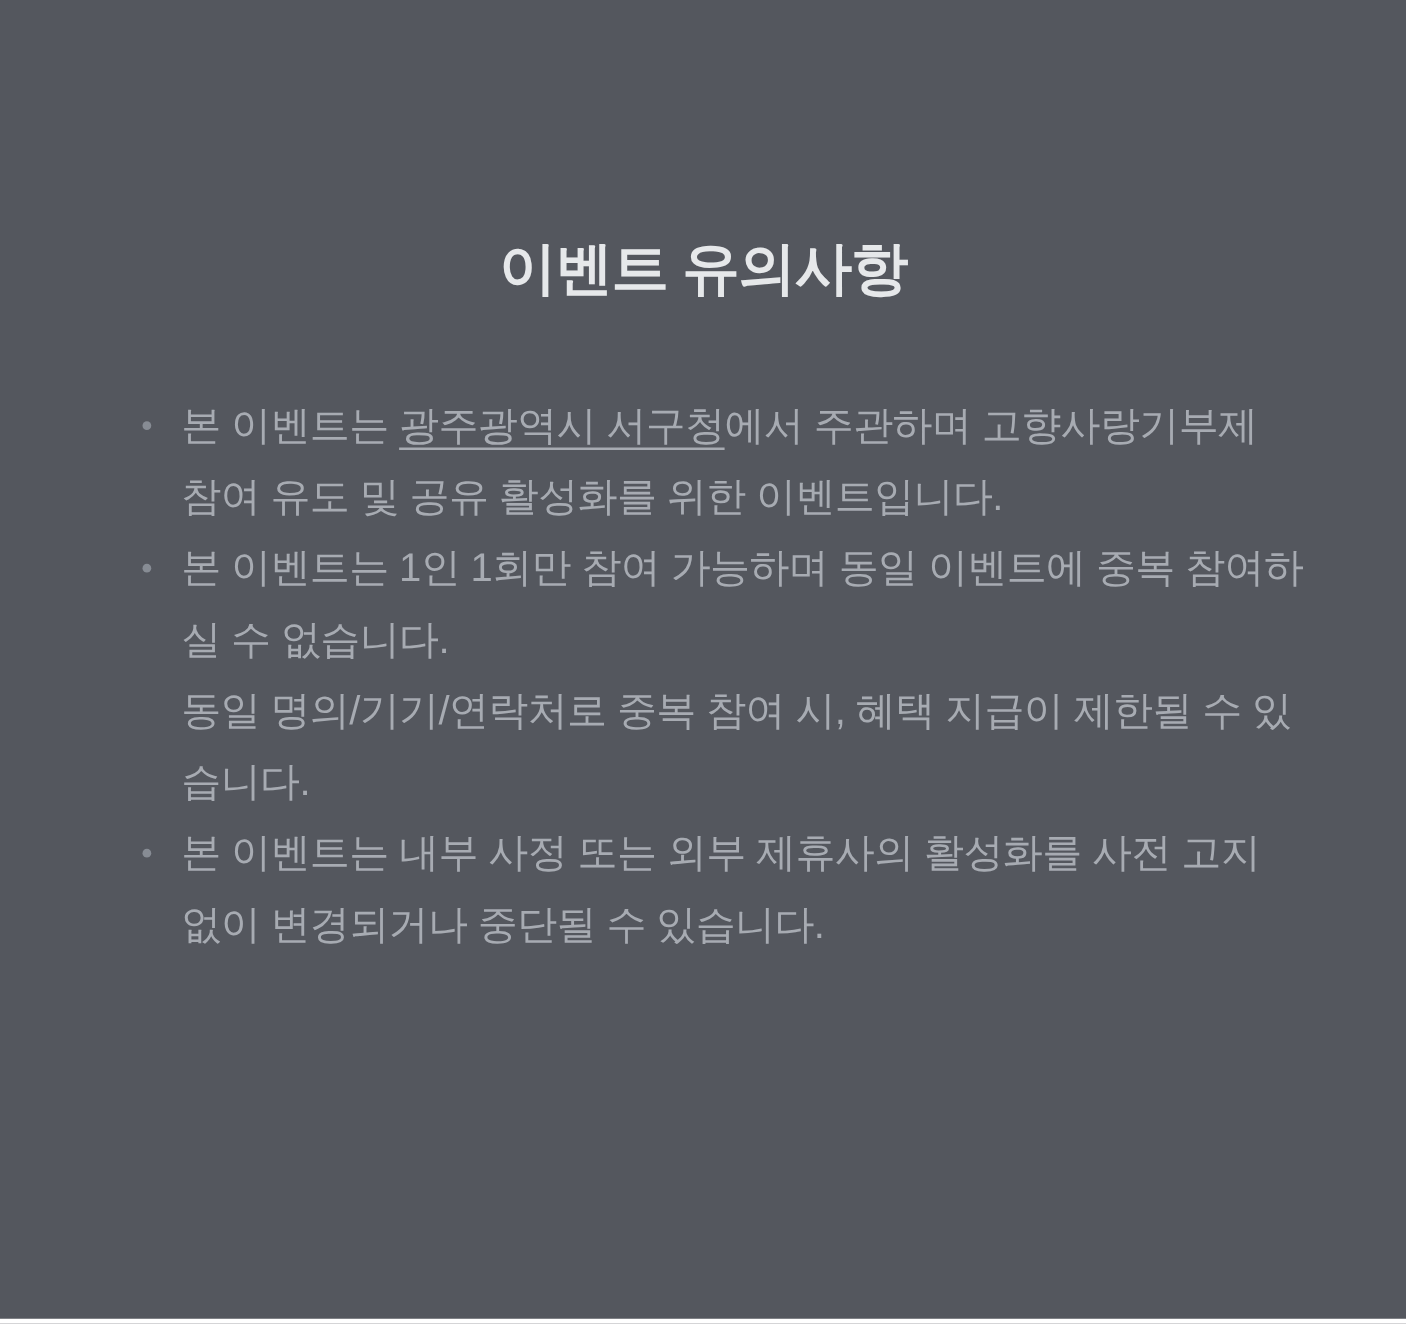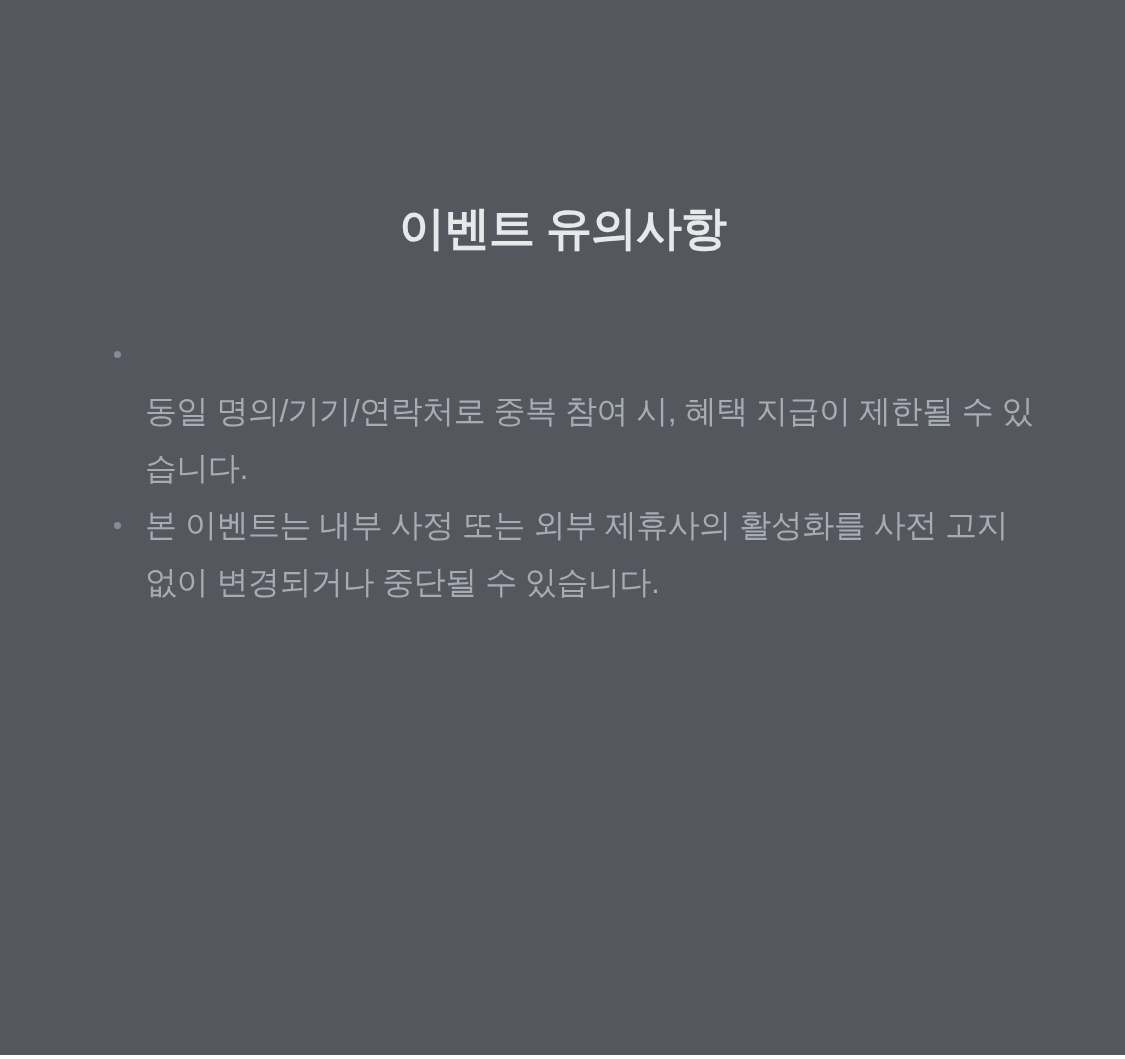--- a/index.html
+++ b/index.html
@@ -15,21 +15,21 @@
     font-family: "Liberation Sans", "DejaVu Sans", sans-serif;
   }
   .page {
     position: relative;
     width: 100%;
     height: 100%;
     box-sizing: border-box;
     padding-top: 186px;
   }
   .title {
-    margin: 14px;
+    margin: 0;
     text-align: center;
     font-size: 46px;
     line-height: 56px;
     font-weight: 800;
     letter-spacing: -1px;
     color: var(--title, #E6E8EA);
   }
   ul.notes {
     list-style: none;
     margin: 70px 80px 0 107px;
@@ -69,18 +69,19 @@
     background: var(--divider, #FFFFFF);
   }
 </style>
 </head>
 <body>
 
 <div class="page">
   <h1 class="title">이벤트 유의사항</h1>
 
   <ul class="notes" id="notes-list">
-      <li><br><span>동일 명의/기기/연락처로 중복 참여 시, 혜택 지급이 제한될 수 있습니다.</span></li>
+      <li><span>본 이벤트는 </span><span class="u">광주광역시 서구청</span><span>에서 주관하며 고향사랑기부제 참여 유도 및 공유 활성화를 위한 이벤트입니다.</span></li>
+      <li><span>본 이벤트는 1인 1회만 참여 가능하며 동일 이벤트에 중복 참여하실 수 없습니다.</span><br><span>동일 명의/기기/연락처로 중복 참여 시, 혜택 지급이 제한될 수 있습니다.</span></li>
       <li><span>본 이벤트는 내부 사정 또는 외부 제휴사의 활성화를 사전 고지 없이 변경되거나 중단될 수 있습니다.</span></li>
     </ul>
 
   <div class="bottom-strip"></div>
 </div>
 
 </body></html>

